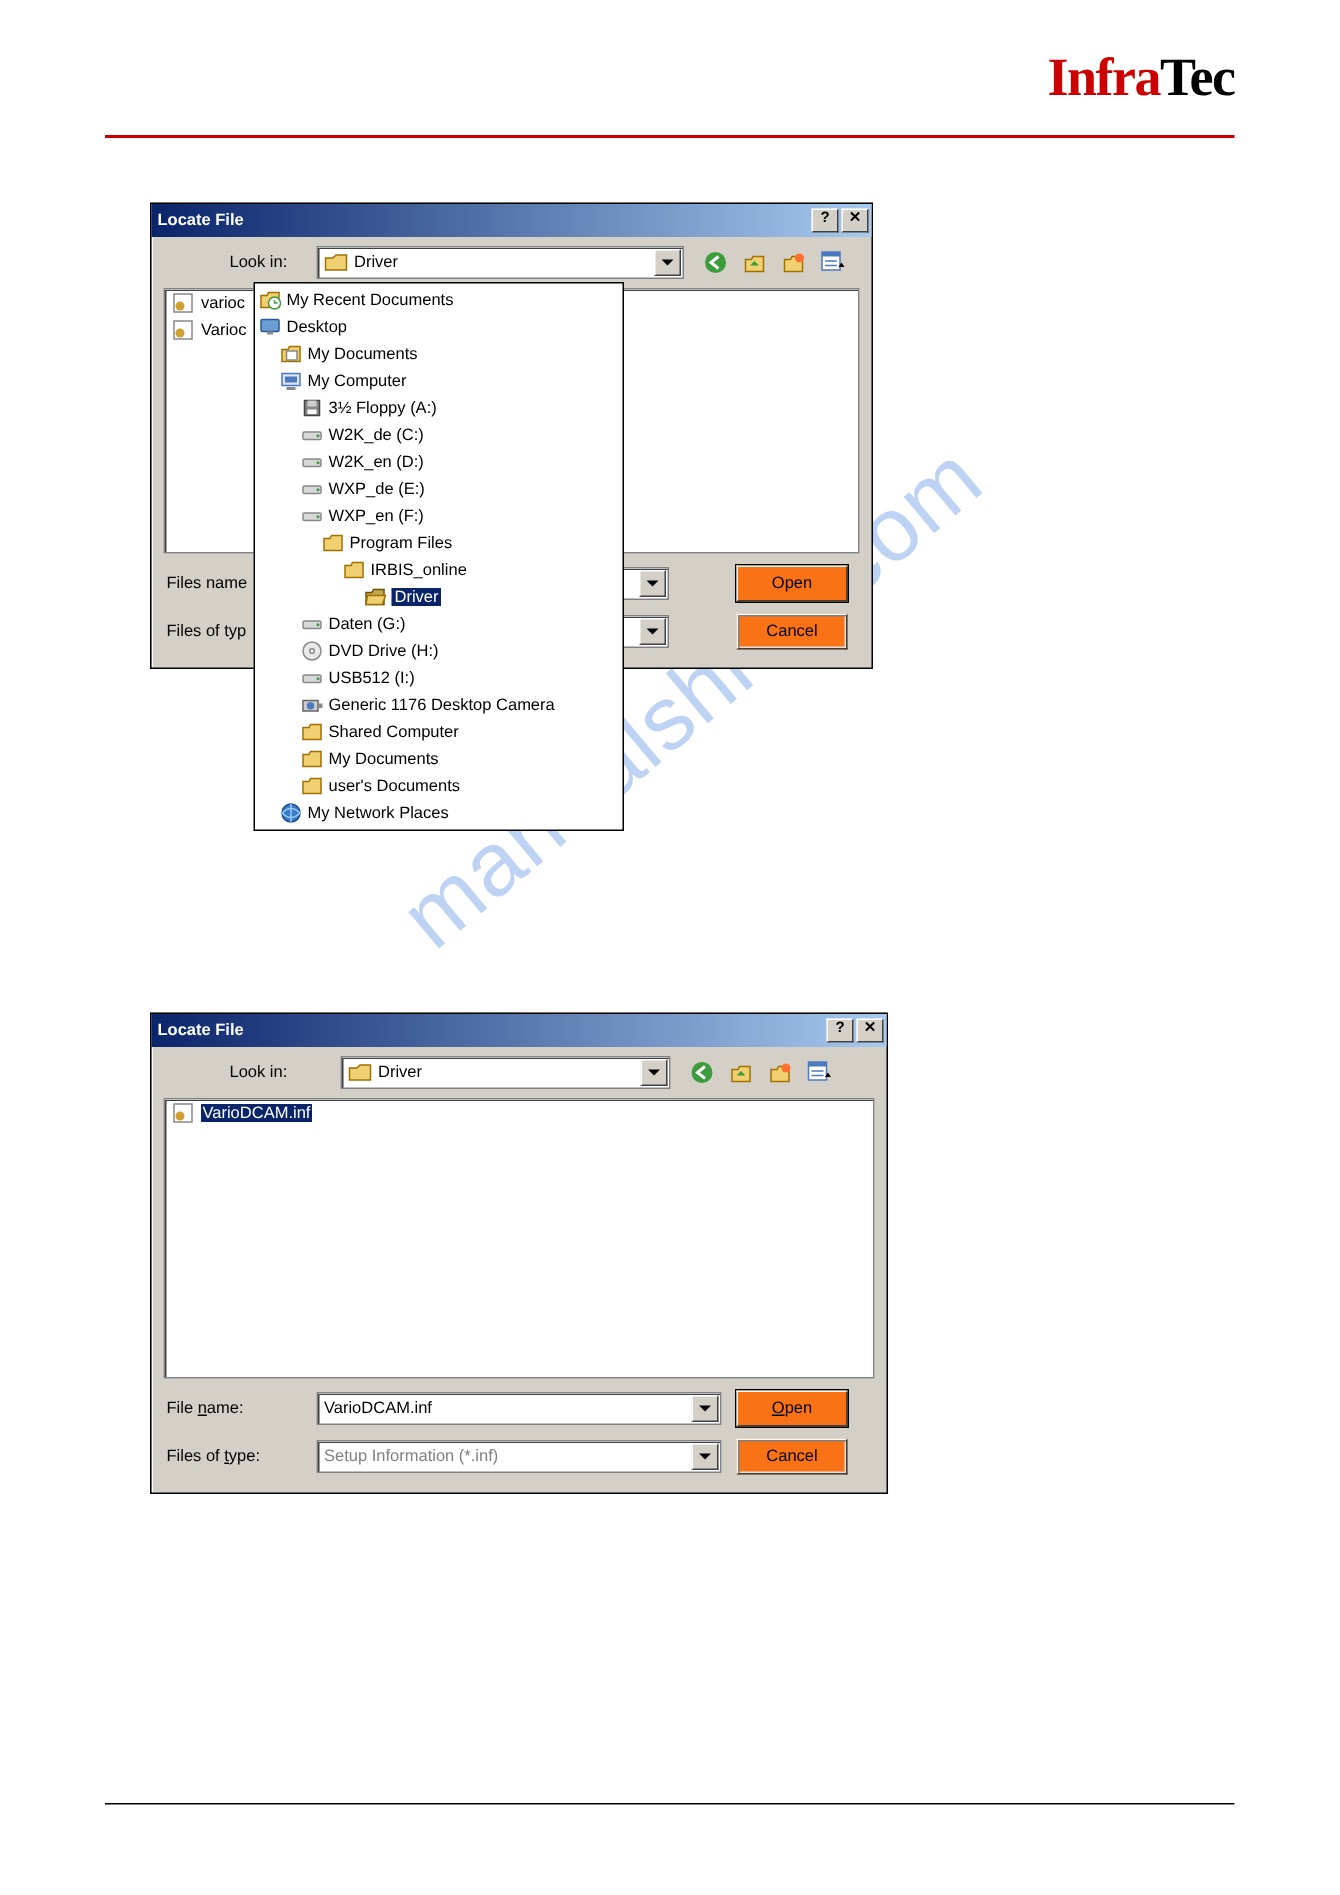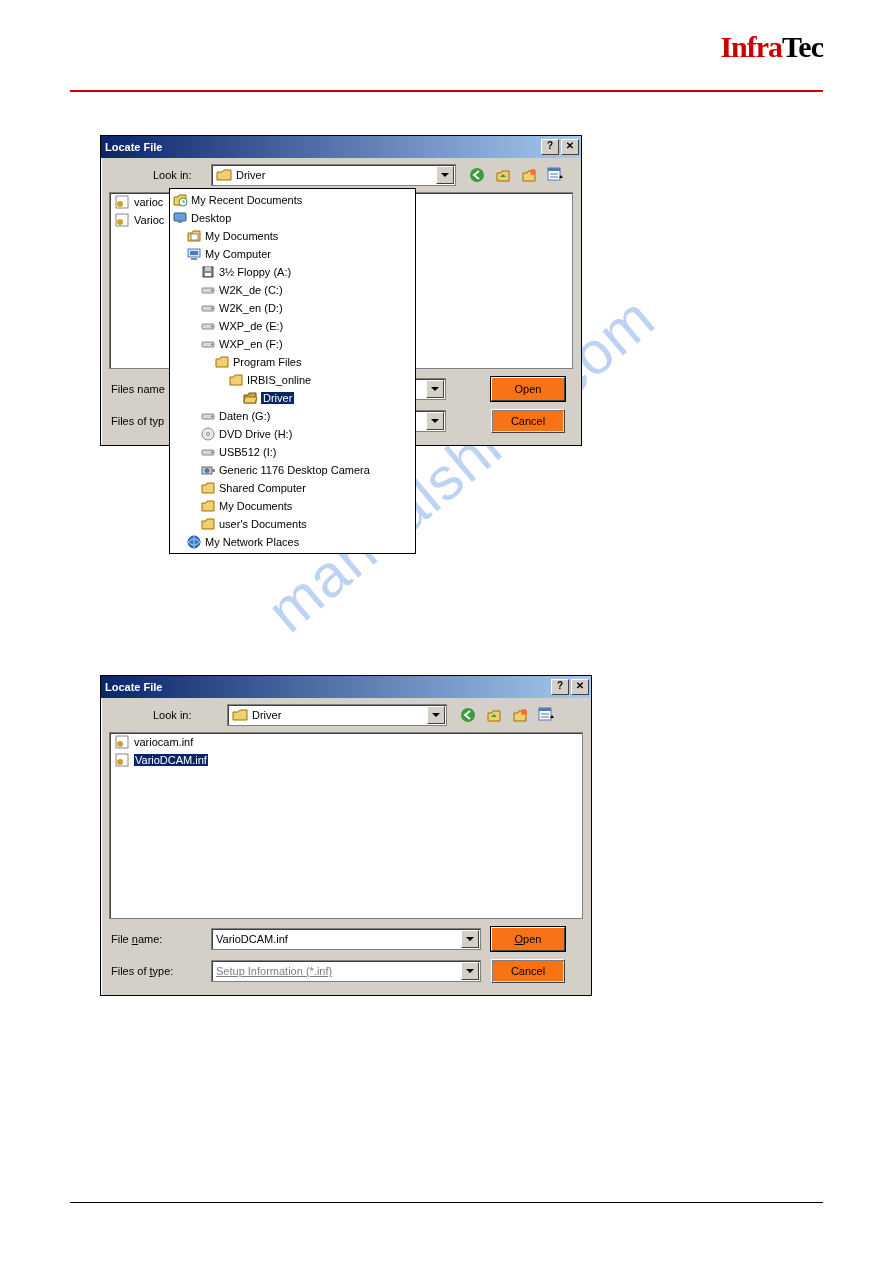--- a/index.html
+++ b/index.html
@@ -15,21 +15,21 @@
   .page {
     position: relative;
     width: 893px;
     height: 1263px;
   }
   .logo {
     position: absolute;
     right: 70px;
     top: 30px;
     font-family: Georgia, serif;
-    font-size: 30px;
+    font-size: 36px;
     font-weight: bold;
     letter-spacing: -1px;
   }
   .logo .red { color: #cc0000; }
   .logo .black { color: #000; }
   .hr-red {
     position: absolute;
     left: 70px;
     right: 70px;
     top: 90px;
@@ -117,21 +117,21 @@
     display: flex;
     align-items: center;
     justify-content: center;
   }
   .combo-btn::after {
     content: "";
     border-left: 4px solid transparent;
     border-right: 4px solid transparent;
     border-top: 4px solid #000;
   }
-  .disabled-text { color: #808080; text-decoration: underline; }
+  .disabled-text { color: #808080; }
   .folder-icon {
     width: 16px; height: 14px; margin-right: 4px;
     display: inline-block;
   }
   .folder-svg { display: block; }
 
   .toolbar-icons {
     display: flex;
     gap: 8px;
     margin-left: 6px;
@@ -573,29 +573,20 @@
               <rect x="1" y="1" width="12" height="3" fill="#4a7ac0"></rect>
               <line x1="3" y1="7" x2="11" y2="7" stroke="#4a7ac0"></line>
               <line x1="3" y1="10" x2="11" y2="10" stroke="#4a7ac0"></line>
               <path d="M14 6 L16 9 L12 9 Z" fill="#000" transform="translate(0,2)"></path>
             </svg>
         </span>
       </div>
     </div>
 
     <div class="file-pane" id="pane2">
-        <div class="file-item">
-          <span class="setup-icon">
-            <svg width="14" height="14">
-              <rect x="1" y="1" width="12" height="12" fill="#fff" stroke="#888"></rect>
-              <circle cx="5" cy="9" r="3" fill="#d0a030"></circle>
-            </svg>
-          </span>
-          <span>variocam.inf</span>
-        </div>
         <div class="file-item selected">
           <span class="setup-icon">
             <svg width="14" height="14">
               <rect x="1" y="1" width="12" height="12" fill="#fff" stroke="#888"></rect>
               <circle cx="5" cy="9" r="3" fill="#d0a030"></circle>
             </svg>
           </span>
           <span class="text-sel">VarioDCAM.inf</span>
         </div>
       </div>

